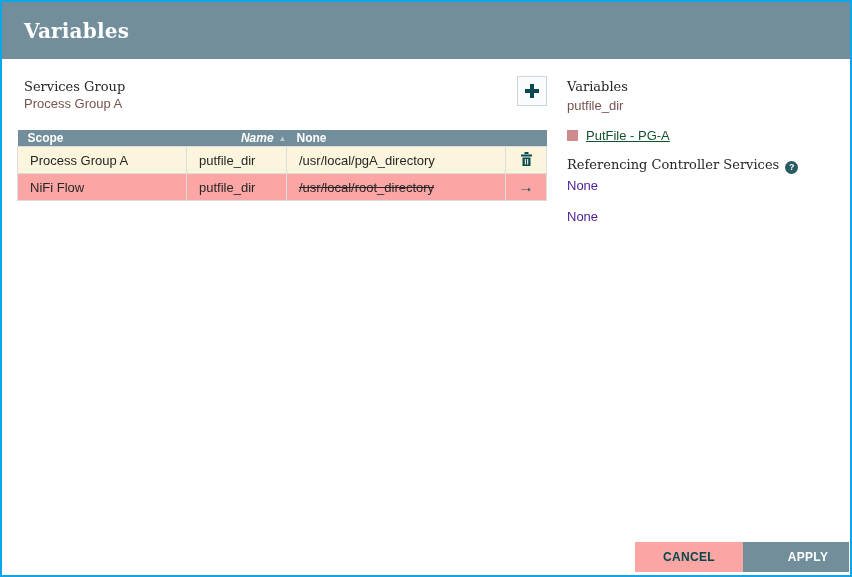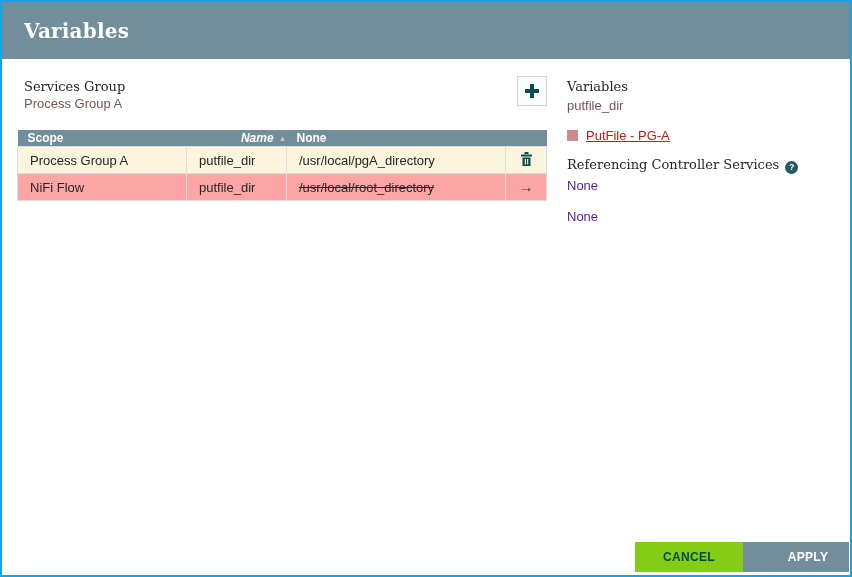--- a/index.html
+++ b/index.html
@@ -49,27 +49,27 @@
   .side-section{margin-bottom:13px;}
   .side-value{font-size:13px;color:#775351;line-height:18px;margin-top:2px;}
   .side-none{font-size:13px;color:#4c1d95;line-height:18px;margin-top:3px;}
   .help-icon{
     display:inline-block;width:13px;height:13px;border-radius:50%;background:#265962;
     color:#fff;font-size:9px;font-weight:bold;line-height:13px;text-align:center;
     margin-left:6px;vertical-align:-1px;cursor:pointer;font-family:"Liberation Sans",sans-serif;
   }
   .proc-item{display:flex;align-items:center;margin-top:4px;}
   .state-square{width:11px;height:11px;background:#ce8b8d;margin-right:8px;flex:0 0 auto;}
-  .proc-link{font-size:13px;color:#b91c1c;text-decoration:underline;cursor:pointer;}
+  .proc-link{font-size:13px;color:#14532d;text-decoration:underline;cursor:pointer;}
   .footer{position:absolute;right:1px;bottom:3px;display:flex;}
   .btn{
     height:30px;border:none;font-family:"Liberation Sans",sans-serif;font-size:12px;
     font-weight:bold;letter-spacing:.3px;cursor:pointer;
   }
-  .btn-cancel{width:108px;background:#84cc16;color:#004849;}
+  .btn-cancel{width:108px;background:#fca5a5;color:#004849;}
   .btn-apply{width:106px;background:#728e9b;color:#ffffff;padding-left:30px;}
 </style>
 </head>
 <body>
 
 <div class="dialog">
 
   <div class="dialog-header">
     <div class="dialog-title">Variables</div>
   </div>

